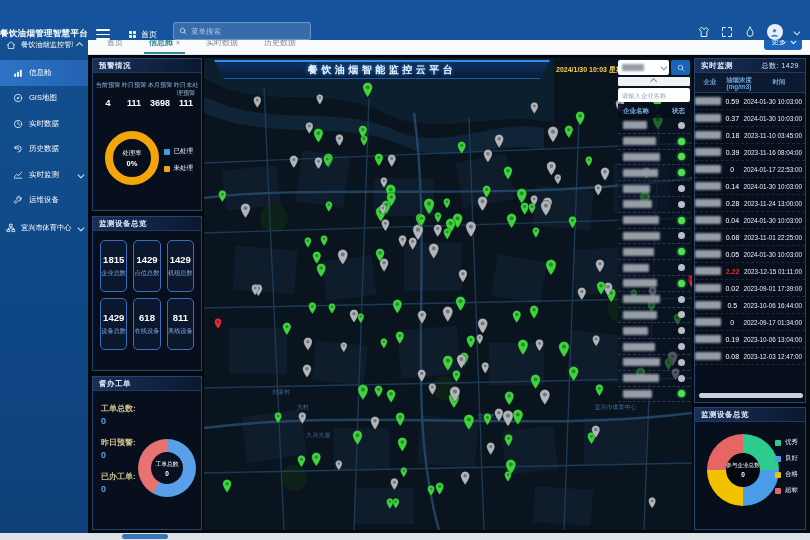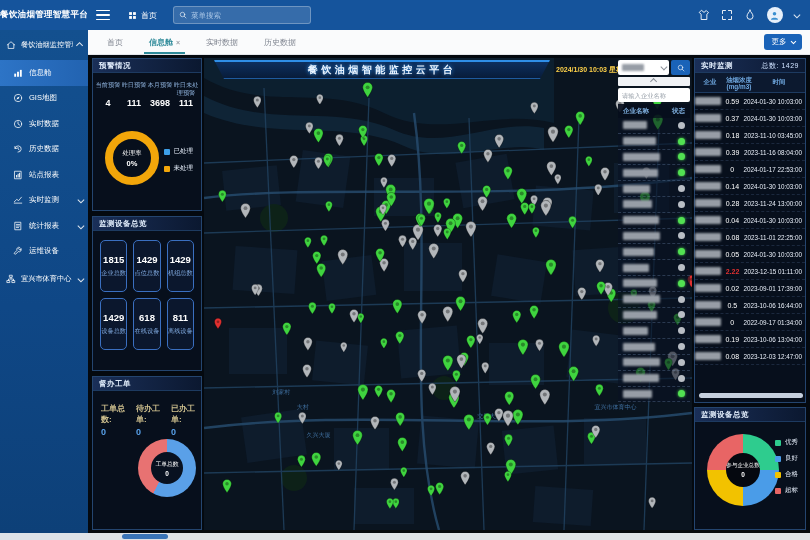--- a/index.html
+++ b/index.html
@@ -1,19 +1,19 @@
 <!DOCTYPE html>
 <html><head>
 <meta charset="utf-8">
 <style>
 *{margin:0;padding:0;box-sizing:border-box}
 html,body{width:810px;height:540px;overflow:hidden;background:#dde2e8;font-family:"Liberation Sans",sans-serif;position:relative}
 svg{display:block}
 
-.topbar{position:absolute;left:0;top:0;width:810px;height:30px;background:#15549c;display:flex;align-items:center;z-index:40}
+.topbar{position:absolute;left:0;top:0;width:810px;height:40px;background:#15549c;display:flex;align-items:flex-end;z-index:40}
 .brand{width:88px;color:#fff;font-size:8.5px;font-weight:bold;text-align:center;letter-spacing:.3px}
 .hamburger{width:14px;height:11px;margin-left:8px;display:flex;flex-direction:column;justify-content:space-between;cursor:pointer}
 .hamburger span{display:block;height:1.8px;background:#fff;border-radius:1px}
 .crumb{display:flex;align-items:center;gap:4px;margin-left:18px;color:#fff;font-size:8px;cursor:pointer}
 .crumb .ic svg{width:9px;height:9px}
 .menu-search-wrap{position:relative;margin-left:16px;width:138px;height:18px;background:rgba(255,255,255,.14);border:1px solid rgba(255,255,255,.28);border-radius:3px;display:flex;align-items:center;padding:0 5px;gap:4px}
 .menu-search-wrap svg{width:8px;height:8px}
 .menu-search{flex:1;background:transparent;border:none;outline:none;color:#e8f1fb;font-size:7.5px;font-family:"Liberation Sans",sans-serif}
 .menu-search::placeholder{color:#a9c6e6}
 .top-icons{margin-left:auto;display:flex;align-items:center;gap:11px;padding-right:12px}
@@ -56,21 +56,21 @@
 .warn-legend{position:absolute;right:8px;top:88px;display:flex;flex-direction:column;gap:8px}
 .lg-item{display:flex;align-items:center;gap:4px;font-size:6.5px;color:#e6eefa}
 .lg-sq{width:6px;height:6px;border-radius:1px}
 
 .dev-grid{display:grid;grid-template-columns:repeat(3,1fr);gap:6px;padding:9px 7px}
 .dev-box{height:52px;border:1px solid #3a6fc0;border-radius:5px;background:rgba(35,70,135,.16);display:flex;flex-direction:column;align-items:center;justify-content:center;gap:4px}
 .dev-box .vl{font-size:9.5px;color:#fff;font-weight:bold}
 .dev-box .lb{font-size:6.2px;color:#7fa8dd}
 
 .wo-body{position:relative;height:calc(100% - 14px)}
-.wo-rows{position:absolute;left:8px;top:12px;display:flex;flex-direction:row;gap:5px}
+.wo-rows{position:absolute;left:8px;top:12px;display:flex;flex-direction:column;gap:5px}
 .wo-lb{font-size:8px;color:#cfc08e;font-weight:bold}
 .wo-vl{font-size:9px;color:#58a0e8;font-weight:bold;margin:2px 0 6px}
 .wo-donut{position:absolute;right:5px;top:48px;width:58px;height:58px;border-radius:50%;background:conic-gradient(#5aa0e8 0 58%,#e87272 58% 100%)}
 .wo-hole{position:absolute;left:13px;top:13px;width:32px;height:32px;border-radius:50%;background:#081120;display:flex;flex-direction:column;align-items:center;justify-content:center}
 .wo-hole .c1{font-size:5.8px;color:#fff}
 .wo-hole .c2{font-size:6.5px;color:#fff;font-weight:bold;margin-top:1px}
 
 .map{position:absolute;left:116px;top:3px;width:488px;height:472px;overflow:hidden;background:#0a141f}
 .map-bg{position:absolute;inset:0;width:100%;height:100%}
 .map-label{position:absolute;font-size:6px;color:#3f6f9f;white-space:nowrap;z-index:1}
@@ -216,46 +216,25 @@
             <path d="M3 4 V7 H6" stroke="#fff" stroke-width="1.2" fill="none" stroke-linecap="round" stroke-linejoin="round"></path>
             <path d="M3.2 7 A5 5 0 1 1 8 13" stroke="#fff" stroke-width="1.2" fill="none" stroke-linecap="round" stroke-linejoin="round"></path>
             <path d="M8 5.5 V8 L10 9.5" stroke="#fff" stroke-width="1.2" fill="none" stroke-linecap="round" stroke-linejoin="round"></path>
           </svg>
         </span>
         <span class="sb-label">历史数据</span>
       </div>
       <div class="sb-item">
         <span class="sb-ic">
           <svg viewBox="0 0 16 16">
-            <rect x="3" y="2" width="10" height="12" stroke="#fff" stroke-width="1.2" fill="none" stroke-linecap="round" stroke-linejoin="round"></rect>
-            <rect x="5" y="8" width="1.6" height="4" fill="#fff"></rect>
-            <rect x="7.4" y="6" width="1.6" height="6" fill="#fff"></rect>
-            <rect x="9.8" y="4.5" width="1.6" height="7.5" fill="#fff"></rect>
-          </svg>
-        </span>
-        <span class="sb-label">站点报表</span>
-      </div>
-      <div class="sb-item">
-        <span class="sb-ic">
-          <svg viewBox="0 0 16 16">
             <path d="M2 13 H14" stroke="#fff" stroke-width="1.2" fill="none" stroke-linecap="round" stroke-linejoin="round"></path>
             <path d="M2 11 L6 7 L9 9 L13.5 3.5" stroke="#fff" stroke-width="1.2" fill="none" stroke-linecap="round" stroke-linejoin="round"></path>
           </svg>
         </span>
         <span class="sb-label">实时监测</span>
-        <span class="caret-down"></span>
-      </div>
-      <div class="sb-item">
-        <span class="sb-ic">
-          <svg viewBox="0 0 16 16">
-            <rect x="3.5" y="2" width="9" height="12" stroke="#fff" stroke-width="1.2" fill="none" stroke-linecap="round" stroke-linejoin="round"></rect>
-            <path d="M5.5 5.5 H10.5 M5.5 8 H10.5 M5.5 10.5 H9" stroke="#fff" stroke-width="1.2" fill="none" stroke-linecap="round" stroke-linejoin="round"></path>
-          </svg>
-        </span>
-        <span class="sb-label">统计报表</span>
         <span class="caret-down"></span>
       </div>
       <div class="sb-item">
         <span class="sb-ic">
           <svg viewBox="0 0 16 16">
             <path d="M13 4.5 A3.4 3.4 0 0 1 8.4 8.9 L4.5 12.8 A1.4 1.4 0 0 1 2.5 10.8 L6.4 6.9 A3.4 3.4 0 0 1 10.8 2.3 L8.8 4.3 L10.9 6.4 Z" stroke="#fff" stroke-width="1.2" fill="none" stroke-linecap="round" stroke-linejoin="round"></path>
           </svg>
         </span>
         <span class="sb-label">运维设备</span>
       </div>
@@ -366,21 +345,21 @@
 
   <div class="panel" style="left:4px;top:321px;width:110px;height:154px">
     <div class="phead">督办工单</div>
     <div class="wo-body">
       <div class="wo-rows">
           <div>
             <div class="wo-lb">工单总数:</div>
             <div class="wo-vl">0</div>
           </div>
           <div>
-            <div class="wo-lb">待办工单:</div>
+            <div class="wo-lb">昨日预警:</div>
             <div class="wo-vl">0</div>
           </div>
           <div>
             <div class="wo-lb">已办工单:</div>
             <div class="wo-vl">0</div>
           </div>
         </div>
       <div class="wo-donut">
         <div class="wo-hole">
           <span class="c1">工单总数</span>

